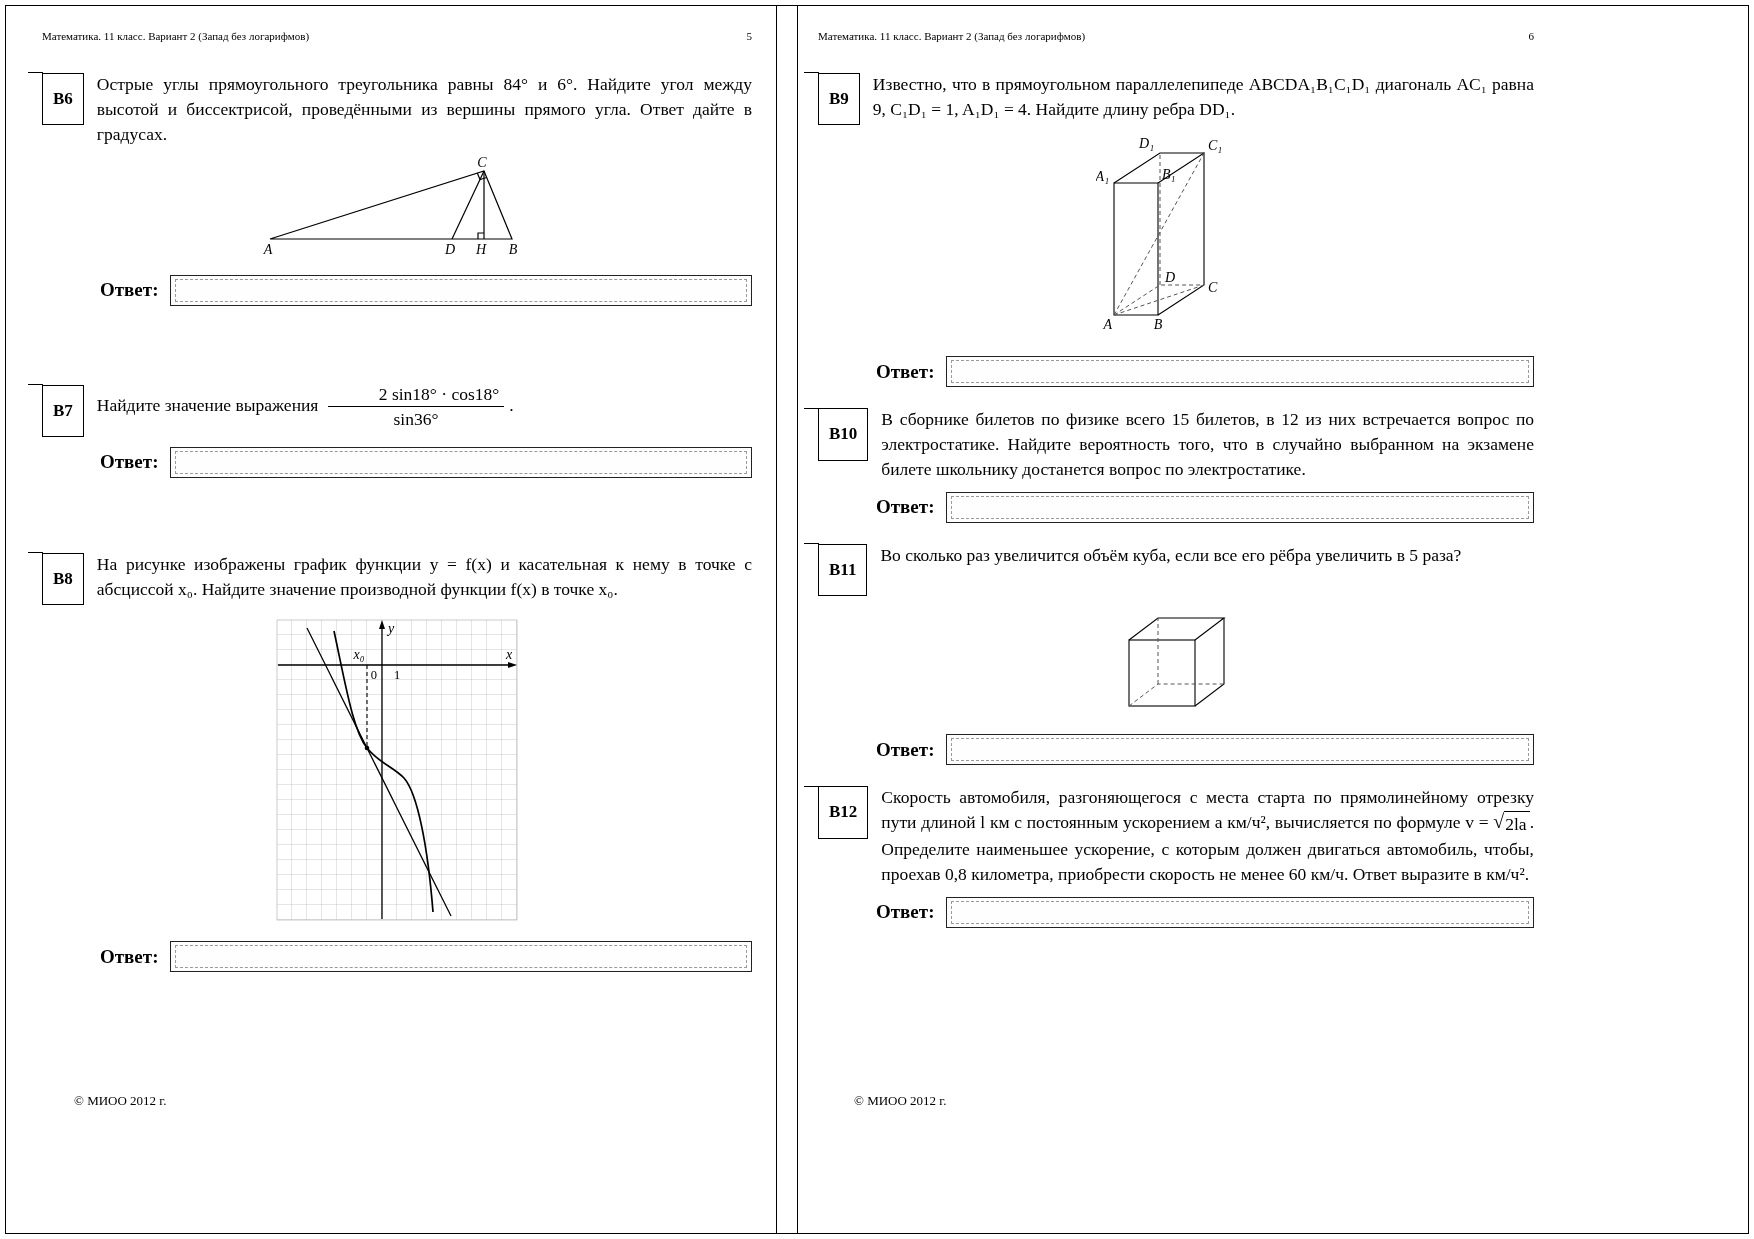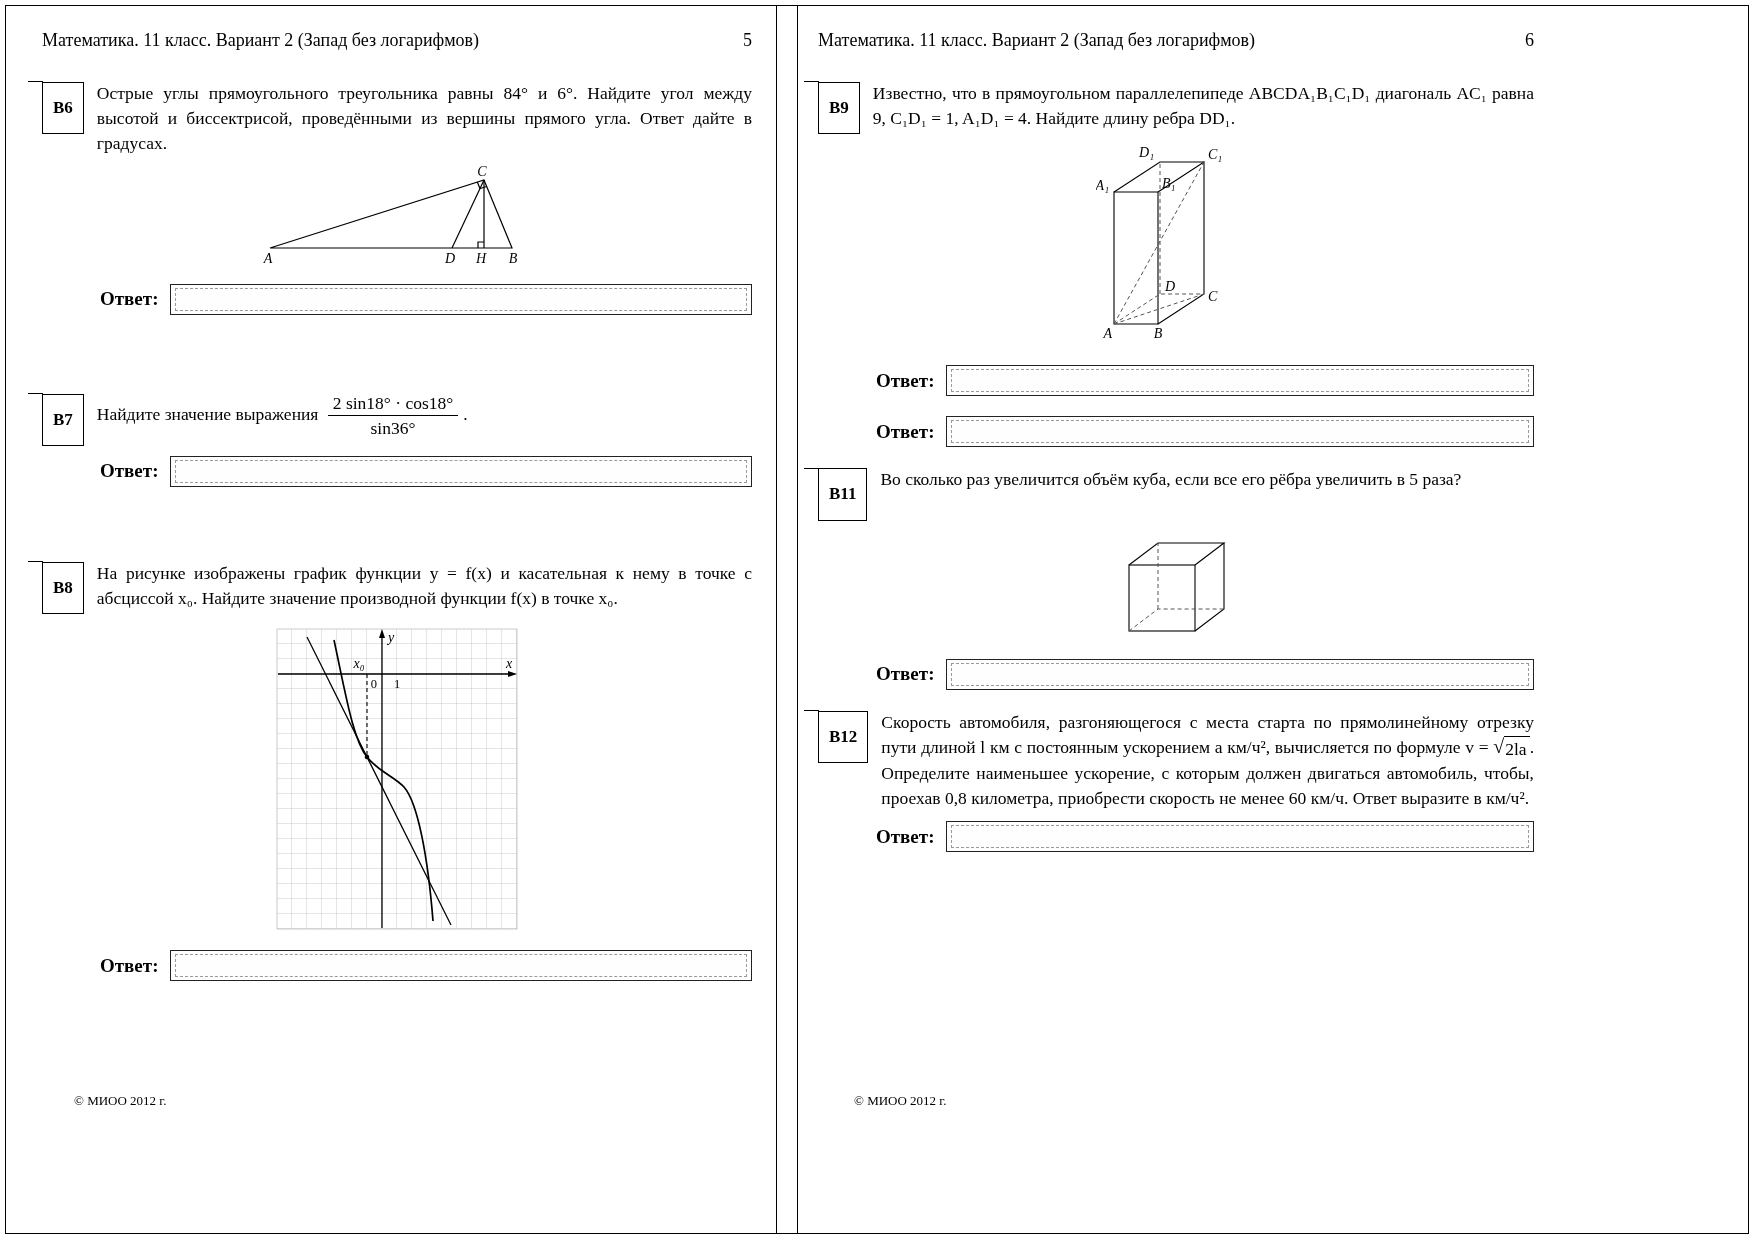--- a/index.html
+++ b/index.html
@@ -15,21 +15,21 @@
     border:1.5px solid #000;
     display:flex; background:#fff;
   }
   .page { position:relative; height:100%; }
   .page-left  { width:770px; padding:24px 24px 0 36px; }
   .divider    { width:22px; border-left:1.5px solid #000; border-right:1.5px solid #000; flex:0 0 auto; }
   .page-right { flex:1; padding:24px 214px 0 20px; }
 
   .page-header {
     display:flex; justify-content:space-between;
-    font-size:18px; margin-bottom:30px;
+    font-size:11px; margin-bottom:30px;
   }
 
   .problem { margin-bottom:76px; }
   .page-right .problem { margin-bottom:20px; }
   .prow { display:flex; align-items:flex-start; gap:13px; }
   .plabel {
     position:relative; flex:0 0 auto;
     border:1.6px solid #000;
     font-weight:bold; font-size:17px; line-height:1.2;
     padding:15px 10px; margin-top:1px;
@@ -39,21 +39,21 @@
     content:""; position:absolute; top:-1.6px; left:-15px; width:15px;
     border-top:1.6px solid #000;
   }
   .ptext { flex:1; font-size:17.5px; line-height:1.42; text-align:justify; }
   .mi { }
 
   .frac {
     display:inline-block; vertical-align:middle;
     text-align:center; margin:0 5px; line-height:1.15; 
   }
-  .frac .num { display:block; padding:0 5px 2px; }
+  .frac .num { display:block; padding:0 5px 2px;margin-left:46px; }
   .frac .den { display:block; border-top:1.2px solid #000; padding:2px 5px 0; }
 
   .sqrt { display:inline-flex; align-items:flex-start; white-space:nowrap; }
   .sqrt-sign { font-size:20px; line-height:1; }
   .sqrt-arg { border-top:1.2px solid #000; padding:0 3px 0 1px; }
 
   .fig { text-align:center; margin:10px 0 12px; }
   .fig-graph { margin:14px 0 16px; }
 
   .answer-row { display:flex; align-items:center; margin:10px 0 0 58px; }
@@ -213,20 +213,24 @@
         </figure>
         <div class="answer-row">
           <span class="answer-label">Ответ:</span>
           <div class="answer-box">
             <div class="answer-inner"></div>
           </div>
         </div>
       </div>
 
       <div class="problem">
+        <div class="prow">
+          <div class="plabel">В10</div>
+          <p class="ptext">В сборнике билетов по физике всего 15 билетов, в 12 из них встречается вопрос по электростатике. Найдите вероятность того, что в случайно выбранном на экзамене билете школьнику достанется вопрос по электростатике.</p>
+        </div>
         <div class="answer-row">
           <span class="answer-label">Ответ:</span>
           <div class="answer-box">
             <div class="answer-inner"></div>
           </div>
         </div>
       </div>
 
       <div class="problem">
         <div class="prow">

